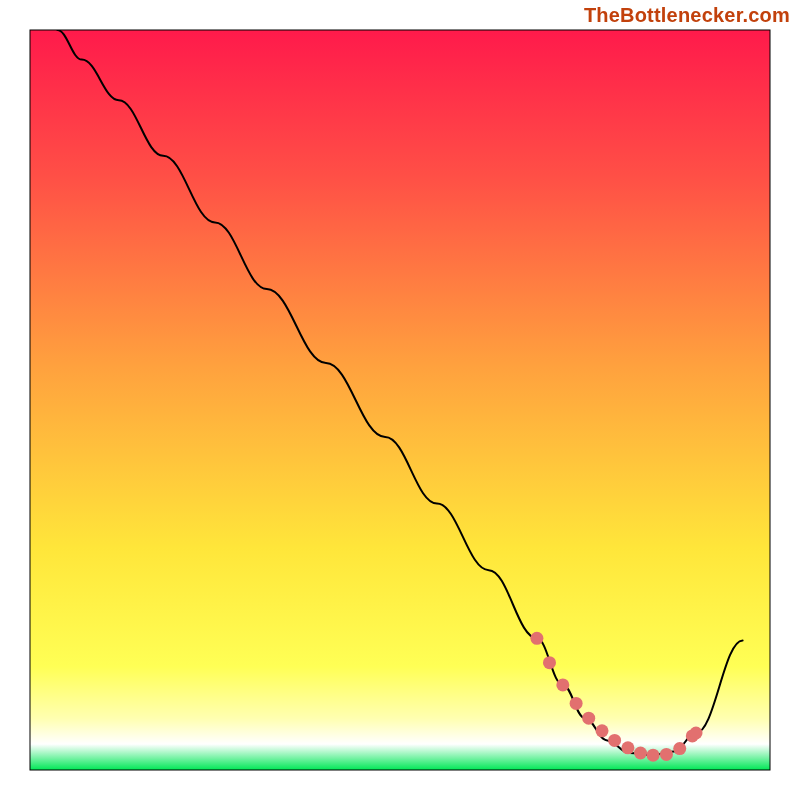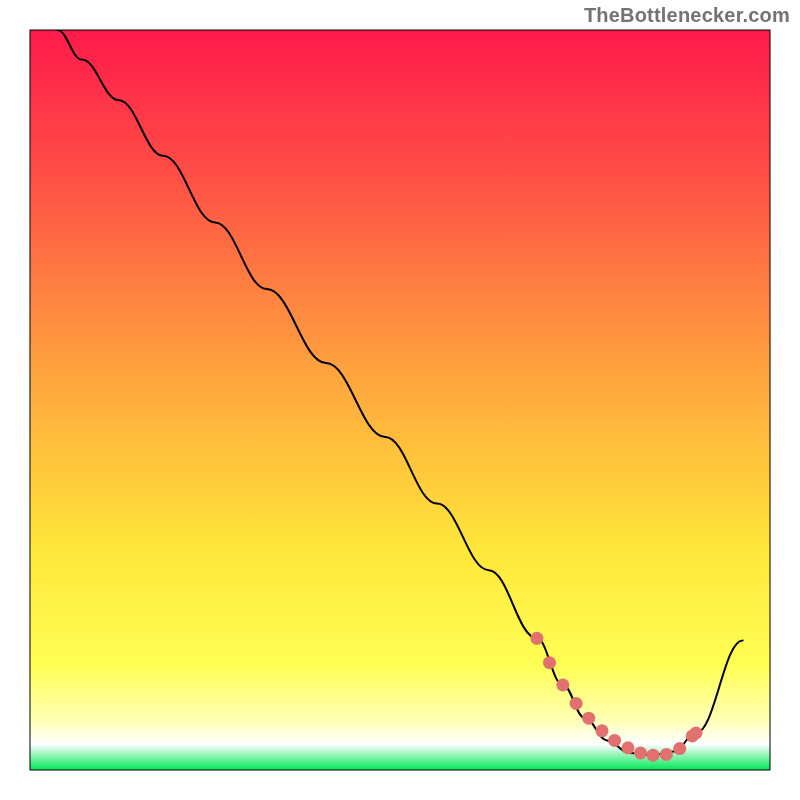--- a/index.html
+++ b/index.html
@@ -14,21 +14,21 @@
     position: relative;
     width: 800px;
     height: 800px;
   }
   .watermark {
     position: absolute;
     top: 4px;
     right: 10px;
     font-size: 20px;
     font-weight: 600;
-    color: #737373;
+    color: #c2410c;
     letter-spacing: 0.2px;
     z-index: 5;
   }
   svg.chart {
     position: absolute;
     top: 0;
     left: 0;
     width: 800px;
     height: 800px;
   }

